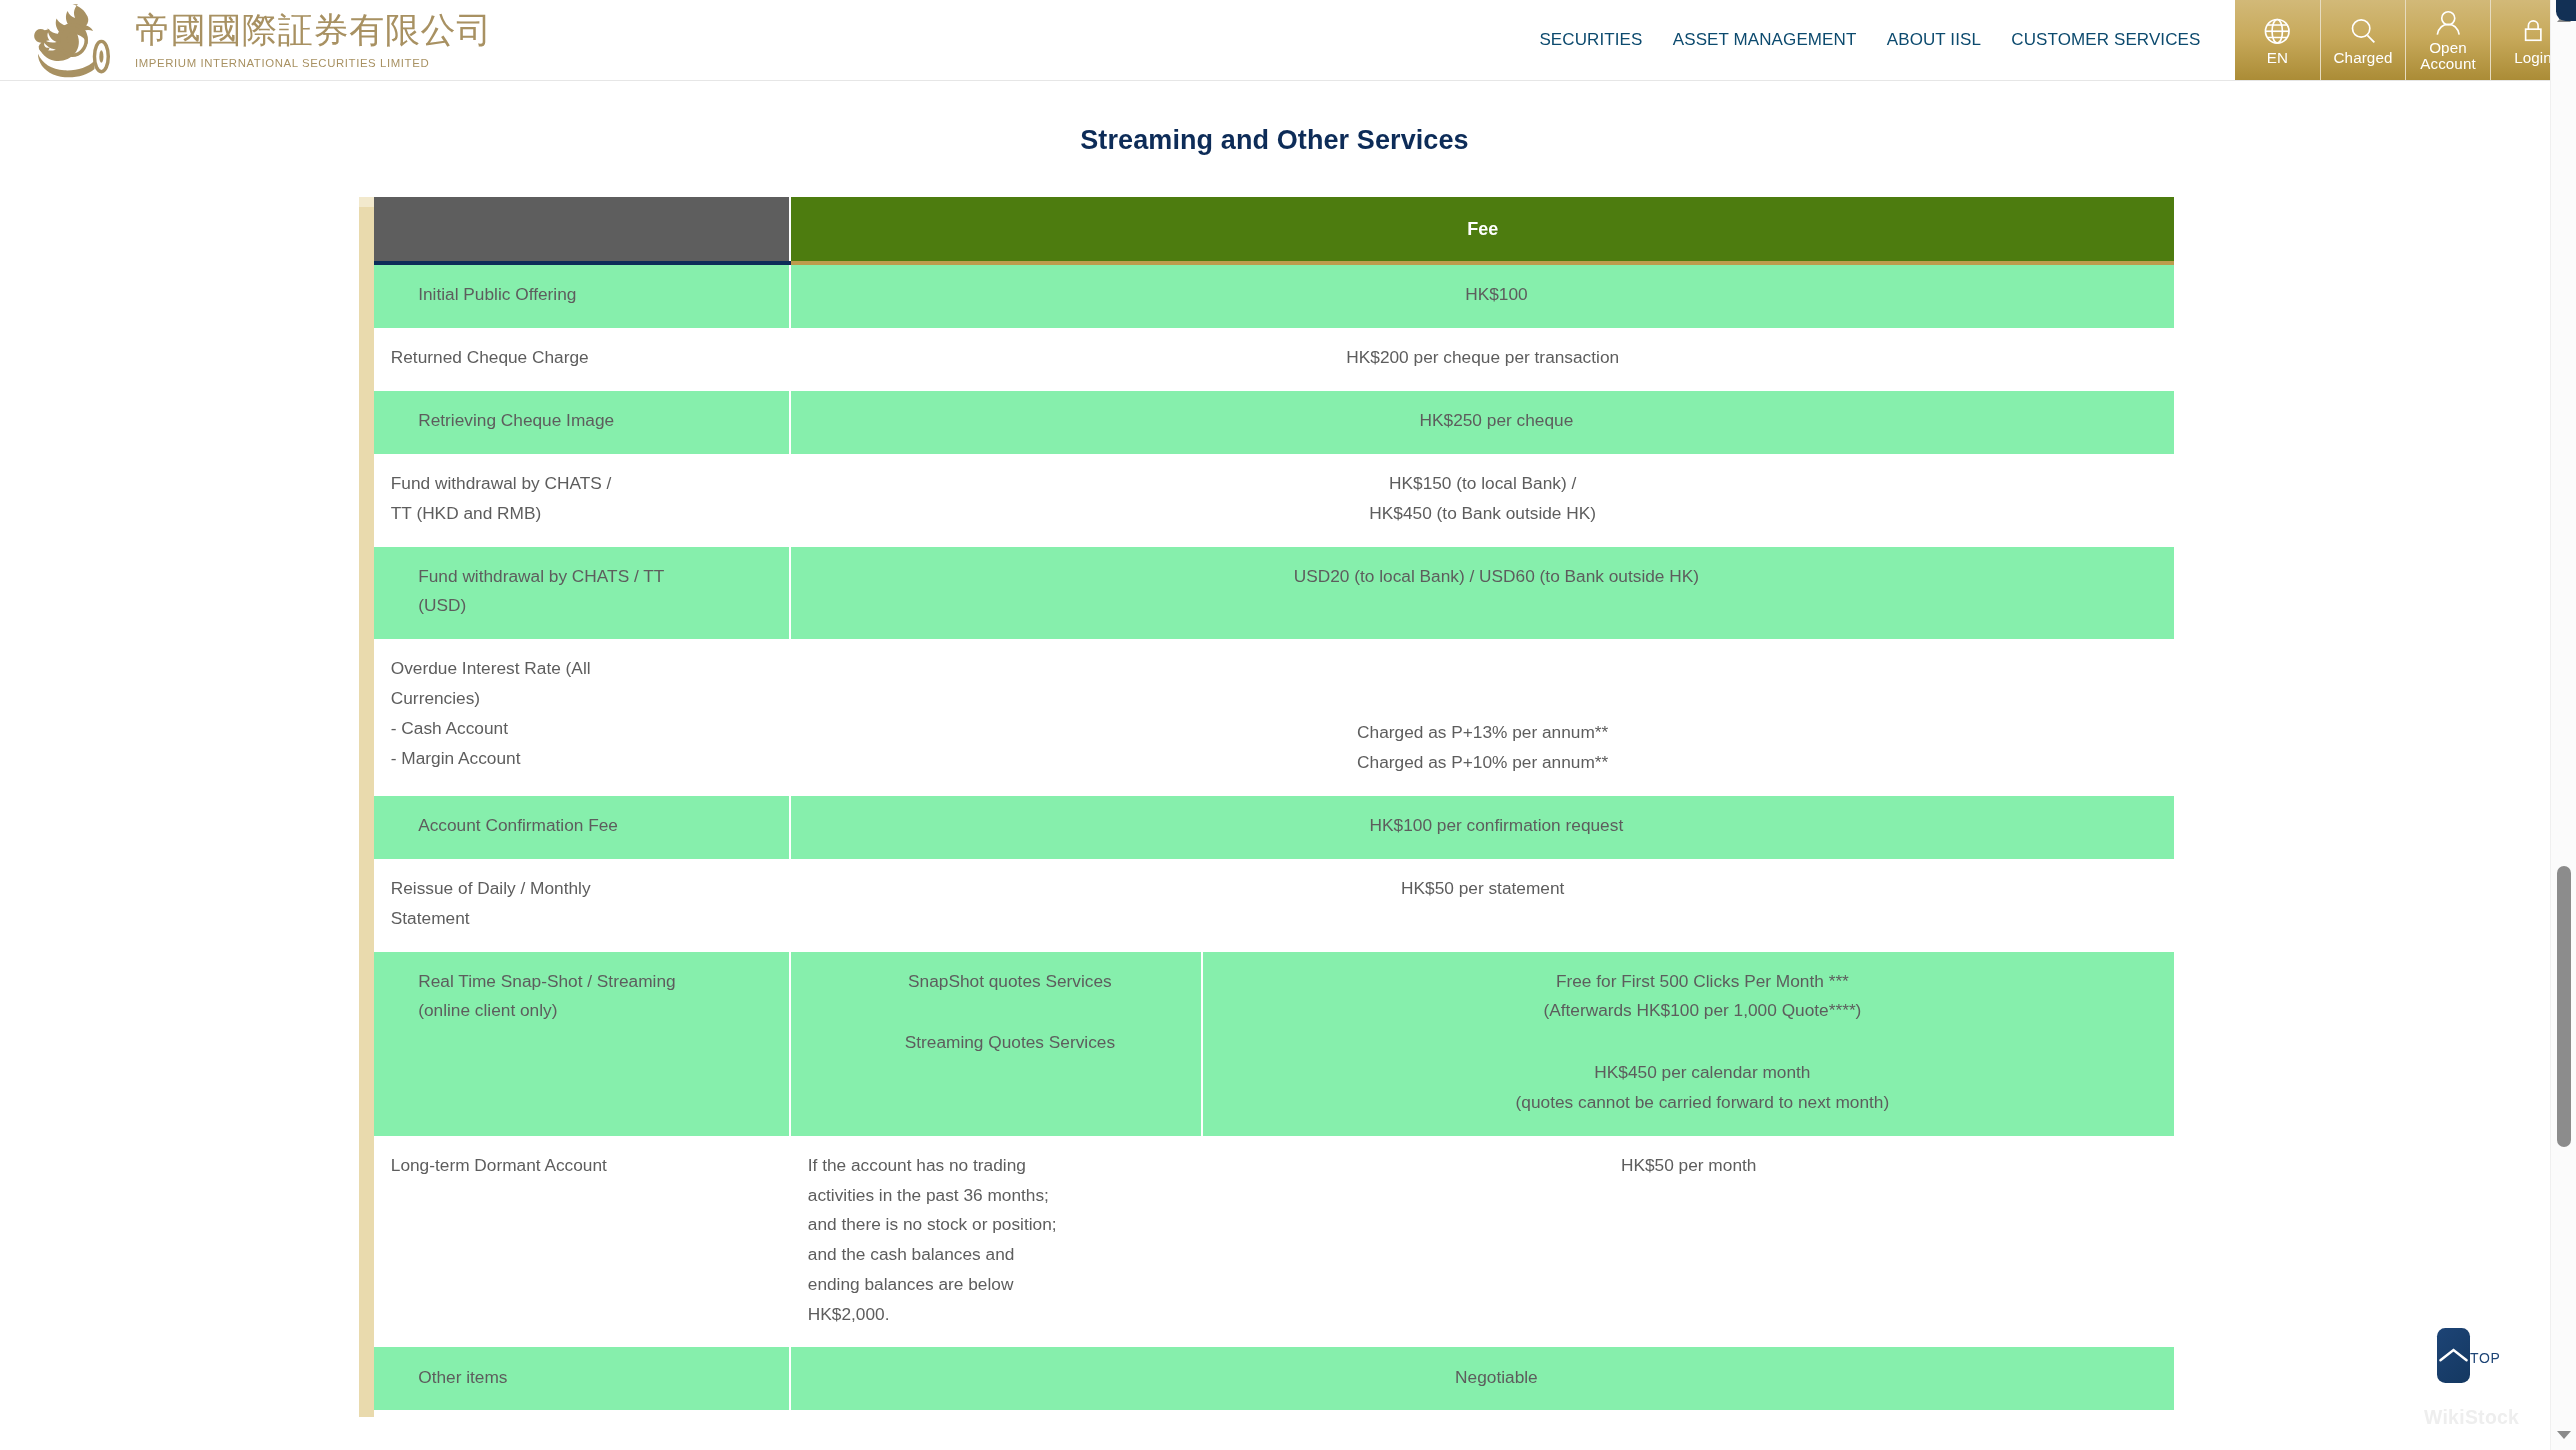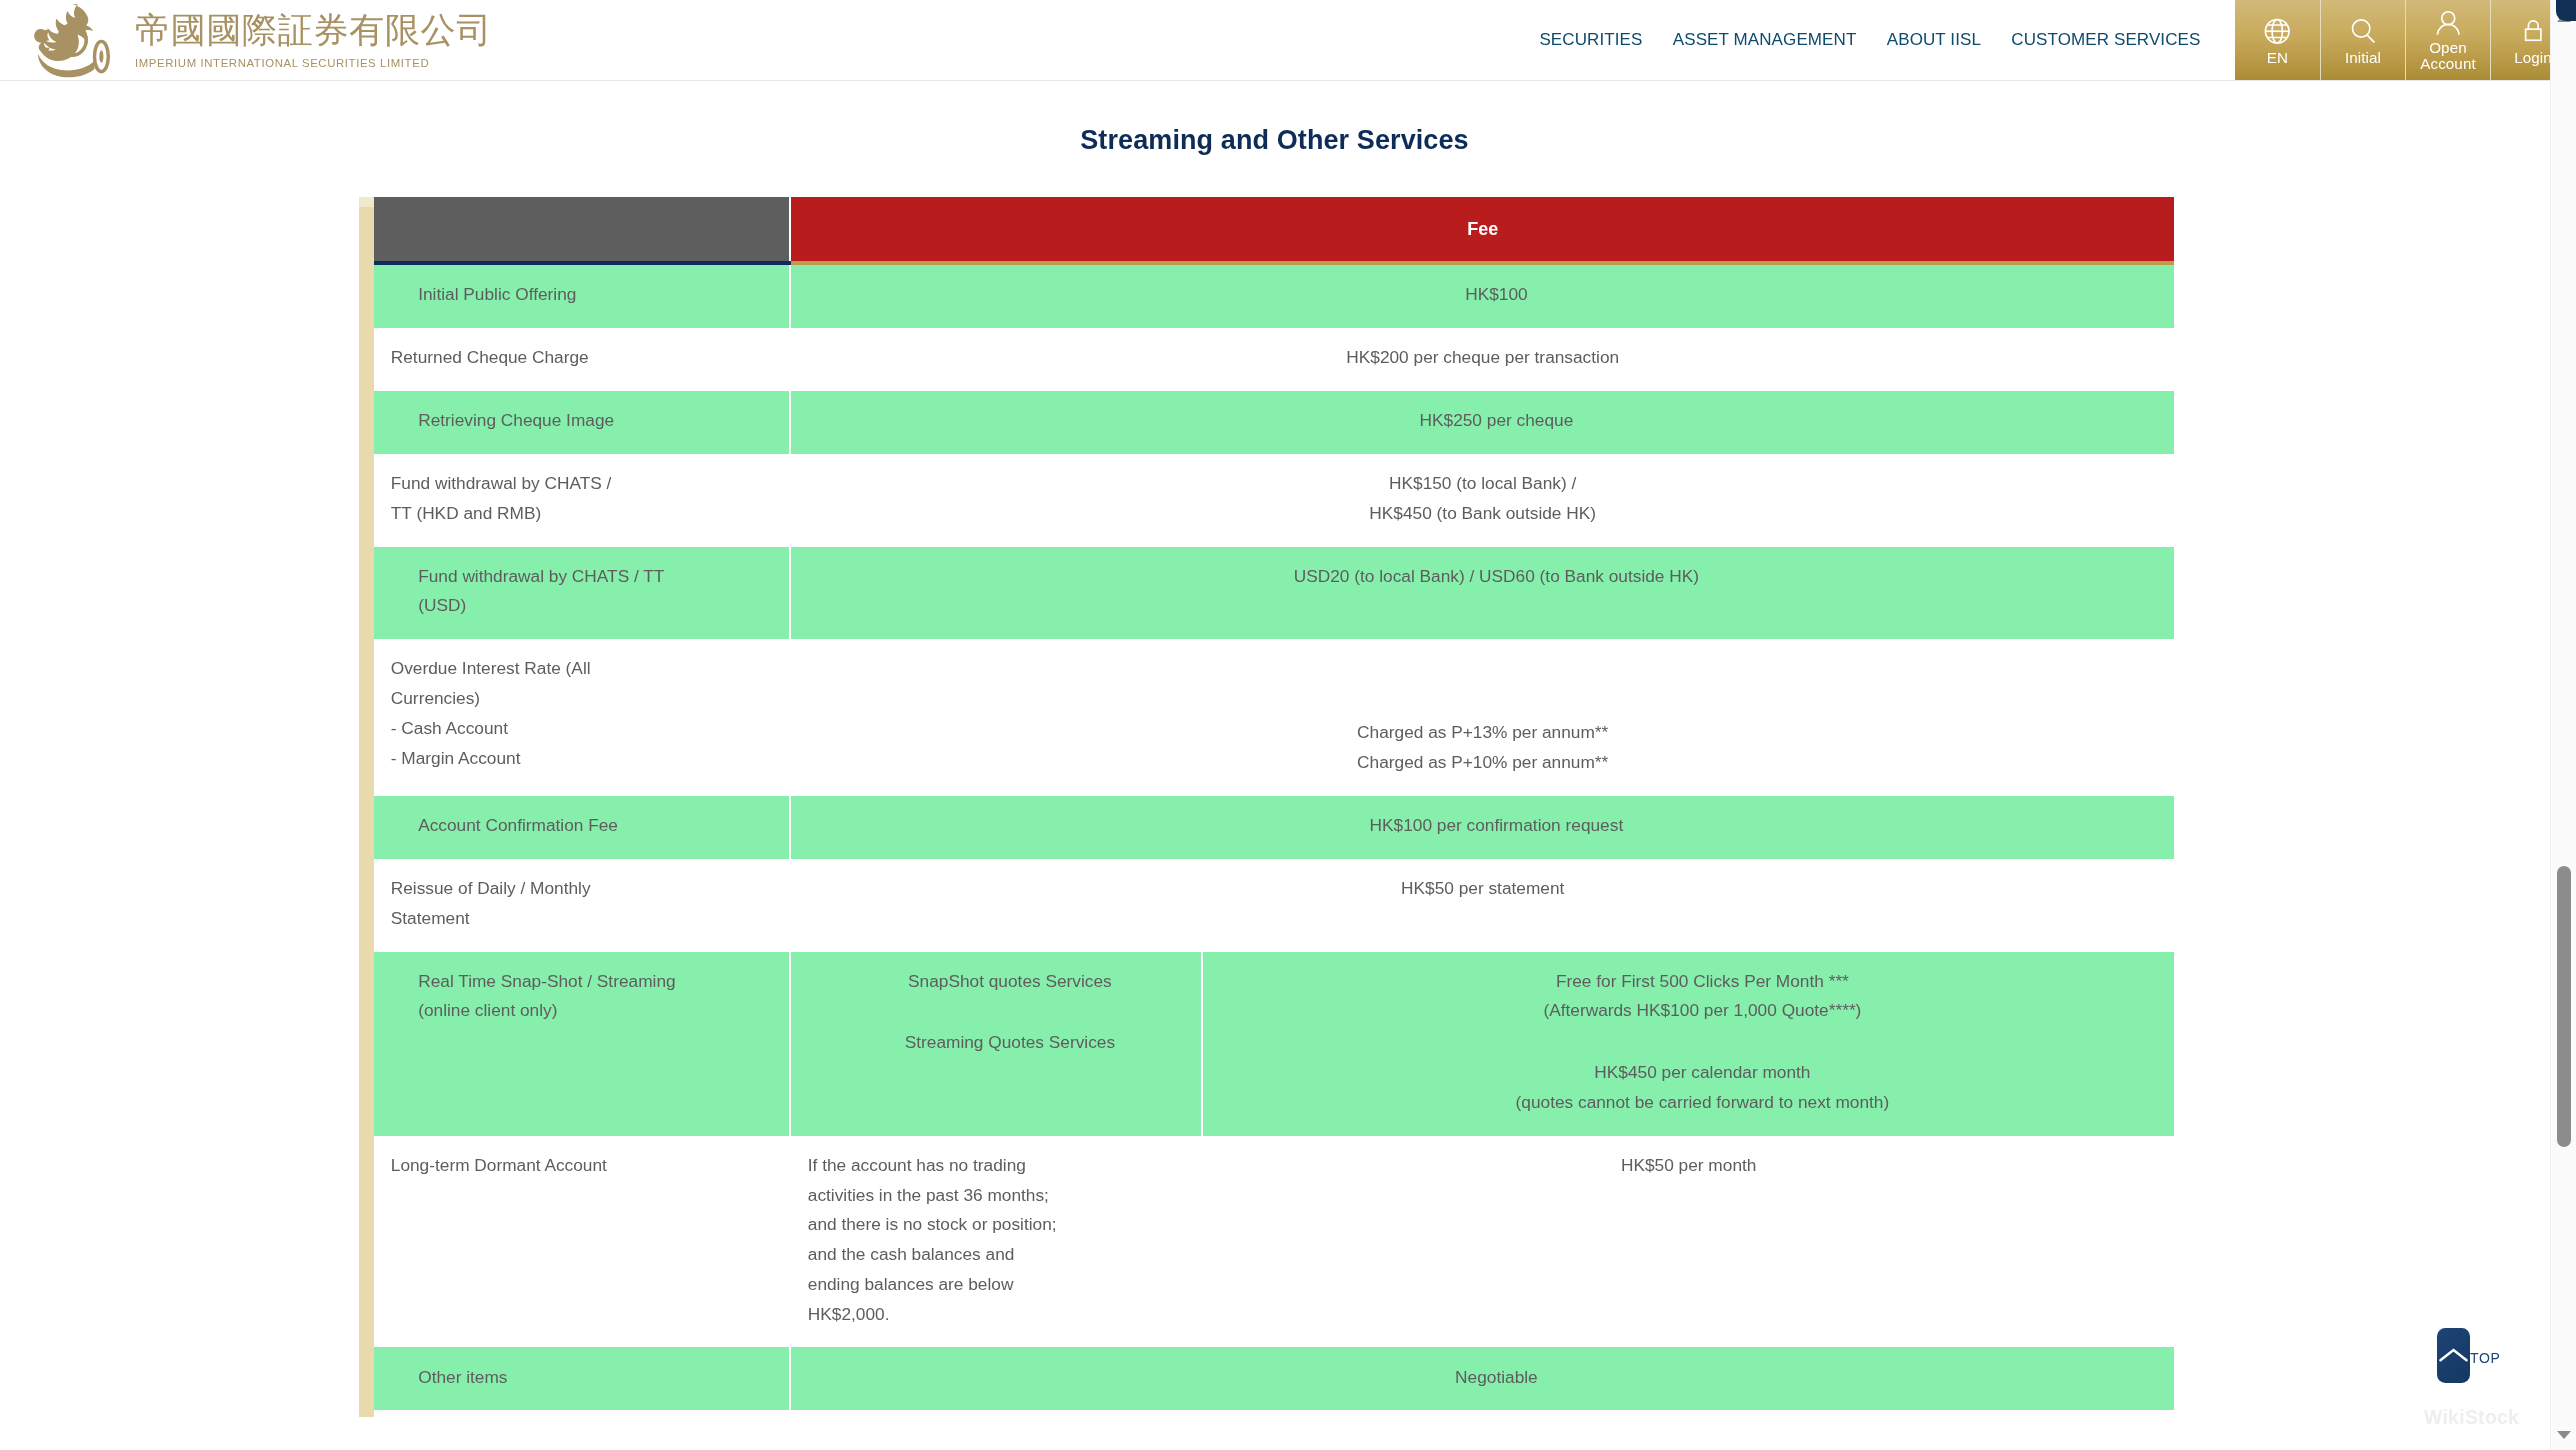--- a/index.html
+++ b/index.html
@@ -145,21 +145,21 @@
   table.fee-table col.c3 { width: 972px; }
 
   
   .th-blank {
     background: #5e5e5e;
     height: 66px;
     border-bottom: 4.8px solid #0d2c58;
     border-right: 2.1px solid #ffffff;
   }
   .th-fee {
-    background: #b91c1c;
+    background: #4d7c0f;
     height: 66px;
     border-bottom: 4.8px solid #bd9c4c;
     color: #ffffff;
     font-size: 18px;
     font-weight: bold;
     text-align: center;
     vertical-align: middle;
   }
 
   td {
@@ -313,21 +313,21 @@
       <span class="util-label">EN</span>
     </div>
 
     <div class="util-btn">
       <span>
         <svg width="30.5" height="30.5" viewBox="0 0 44 44">
           <circle cx="19" cy="18" r="12.5" fill="none" stroke="#ffffff" stroke-width="2.4"></circle>
           <line x1="28" y1="28" x2="38" y2="38" stroke="#ffffff" stroke-width="2.6"></line>
         </svg>
       </span>
-      <span class="util-label">Initial</span>
+      <span class="util-label">Charged</span>
     </div>
 
     <div class="util-btn">
       <span>
         <svg width="30.5" height="26" viewBox="0 0 44 38">
           <circle cx="22" cy="12" r="9.5" fill="none" stroke="#ffffff" stroke-width="2.4"></circle>
           <path d="M6 36 c2 -10 8 -15 16 -15 c8 0 14 5 16 15" fill="none" stroke="#ffffff" stroke-width="2.4"></path>
         </svg>
       </span>
       <span class="util-label">

